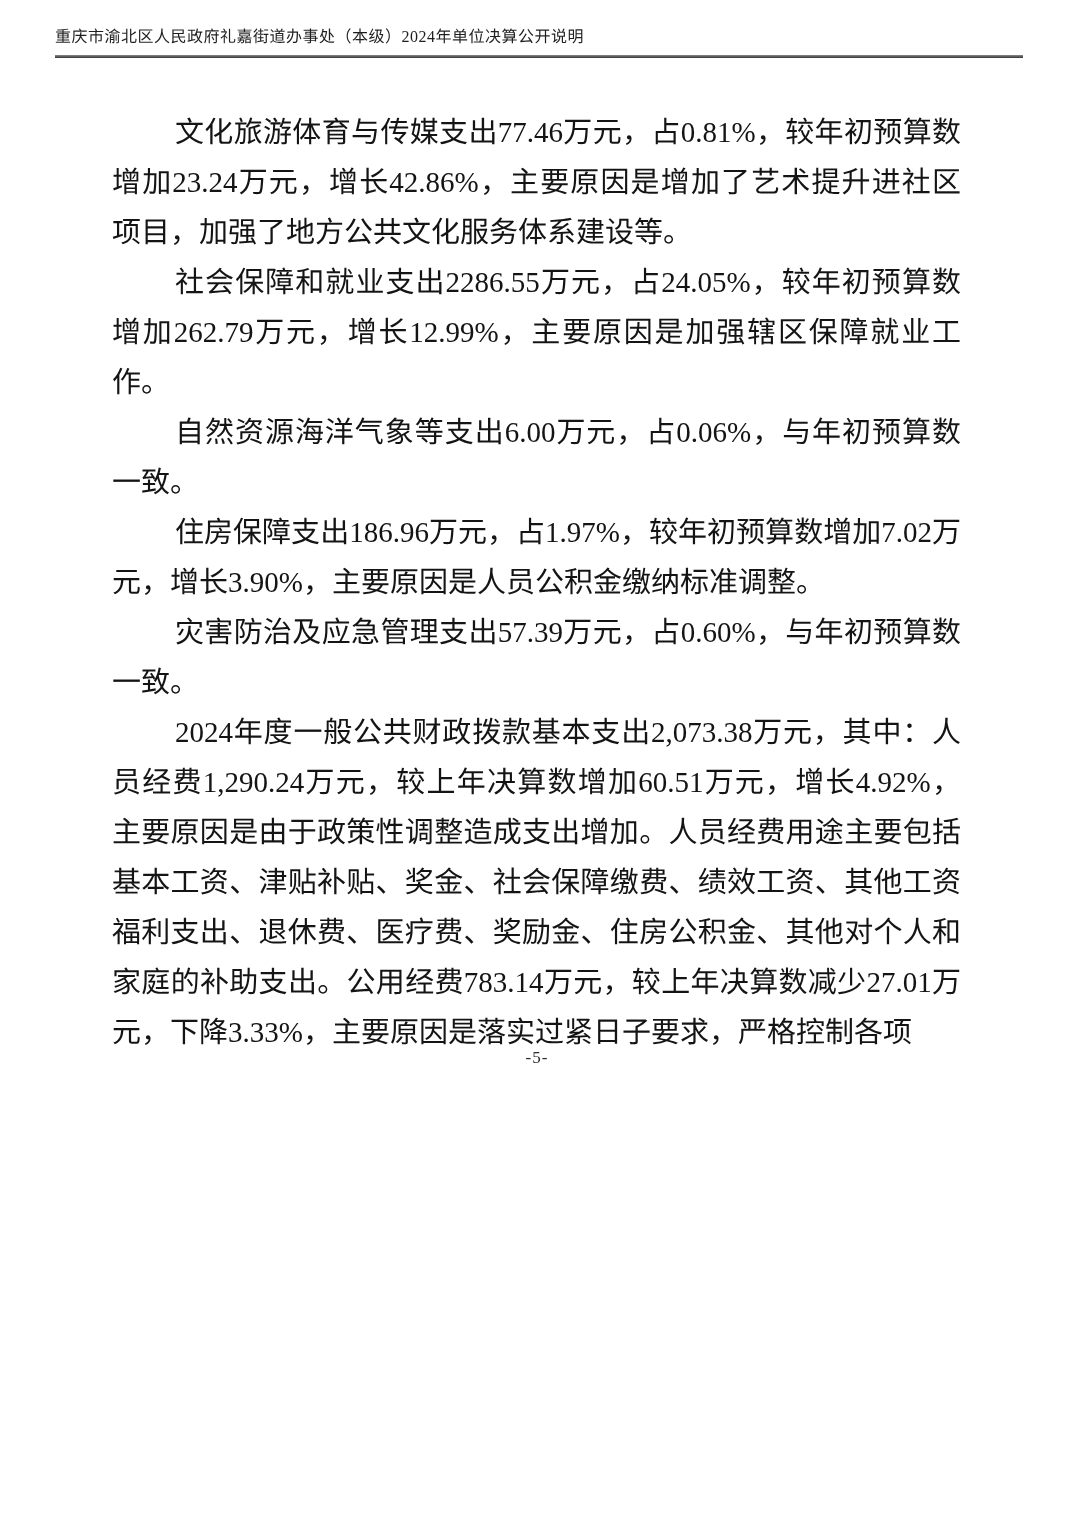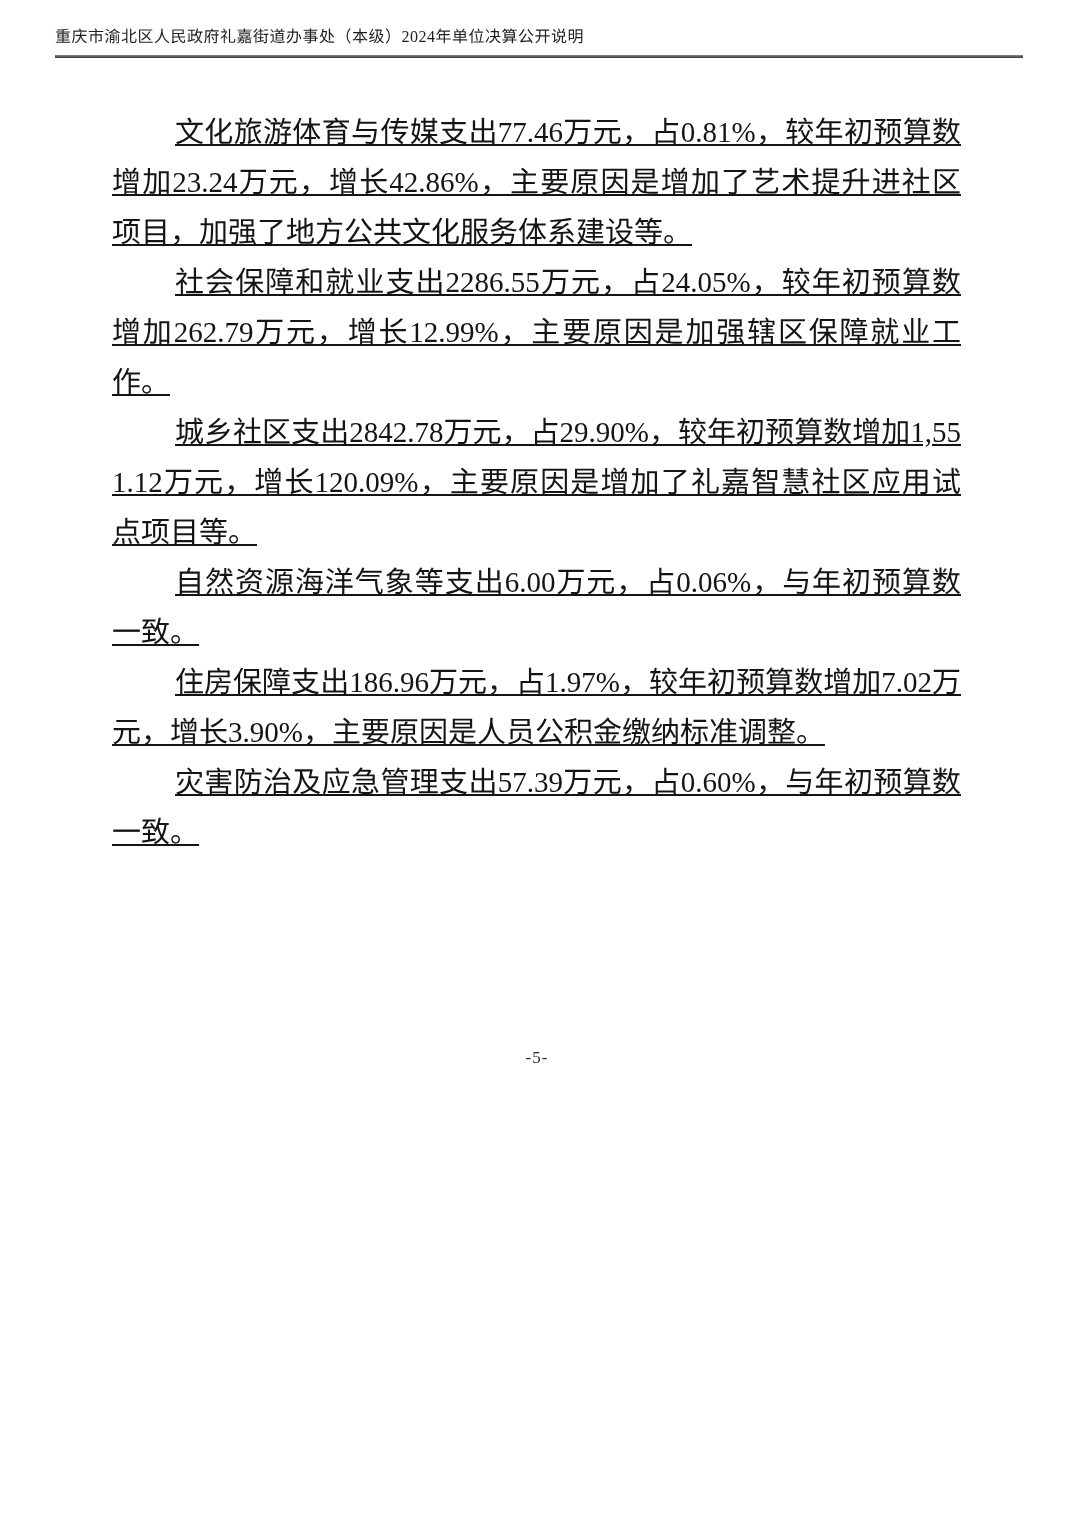--- a/index.html
+++ b/index.html
@@ -30,21 +30,20 @@
   .doc-header-rule {
     margin-top: 7px;
     height: 3px;
     background: linear-gradient(#8a8a8a, #333333);
   }
   .doc-content {
     position: absolute;
     top: 107px;
     left: 112px;
     width: 849px;
-    text-decoration: underline;
   }
   .para {
     font-size: 29px;
     line-height: 50px;
     text-align: justify;
     text-indent: 63px;
     color: #141414;
     word-break: break-all;
   }
   .para.heading {
@@ -69,23 +68,23 @@
 <div class="page">
 
   <div class="doc-header">
     <div class="doc-header-title">重庆市渝北区人民政府礼嘉街道办事处（本级）2024年单位决算公开说明</div>
     <div class="doc-header-rule"></div>
   </div>
 
   <div class="doc-content">
     <p class="para">文化旅游体育与传媒支出77.46万元，占0.81%，较年初预算数增加23.24万元，增长42.86%，主要原因是增加了艺术提升进社区项目，加强了地方公共文化服务体系建设等。</p>
     <p class="para">社会保障和就业支出2286.55万元，占24.05%，较年初预算数增加262.79万元，增长12.99%，主要原因是加强辖区保障就业工作。</p>
-    <p class="para">城乡社区支出2842.78万元，占29.90%，较年初预算数增加1,551.12万元，增长120.09%，主要原因是增加了礼嘉智慧社区应用试点项目等。</p>
     <p class="para">自然资源海洋气象等支出6.00万元，占0.06%，与年初预算数一致。</p>
     <p class="para">住房保障支出186.96万元，占1.97%，较年初预算数增加7.02万元，增长3.90%，主要原因是人员公积金缴纳标准调整。</p>
     <p class="para">灾害防治及应急管理支出57.39万元，占0.60%，与年初预算数一致。</p>
+    <p class="para">2024年度一般公共财政拨款基本支出2,073.38万元，其中：人员经费1,290.24万元，较上年决算数增加60.51万元，增长4.92%，主要原因是由于政策性调整造成支出增加。人员经费用途主要包括基本工资、津贴补贴、奖金、社会保障缴费、绩效工资、其他工资福利支出、退休费、医疗费、奖励金、住房公积金、其他对个人和家庭的补助支出。公用经费783.14万元，较上年决算数减少27.01万元，下降3.33%，主要原因是落实过紧日子要求，严格控制各项</p>
   </div>
 
   <div class="doc-footer">
     <span class="page-number">-5-</span>
   </div>
 
 </div>
 
 </body></html>

